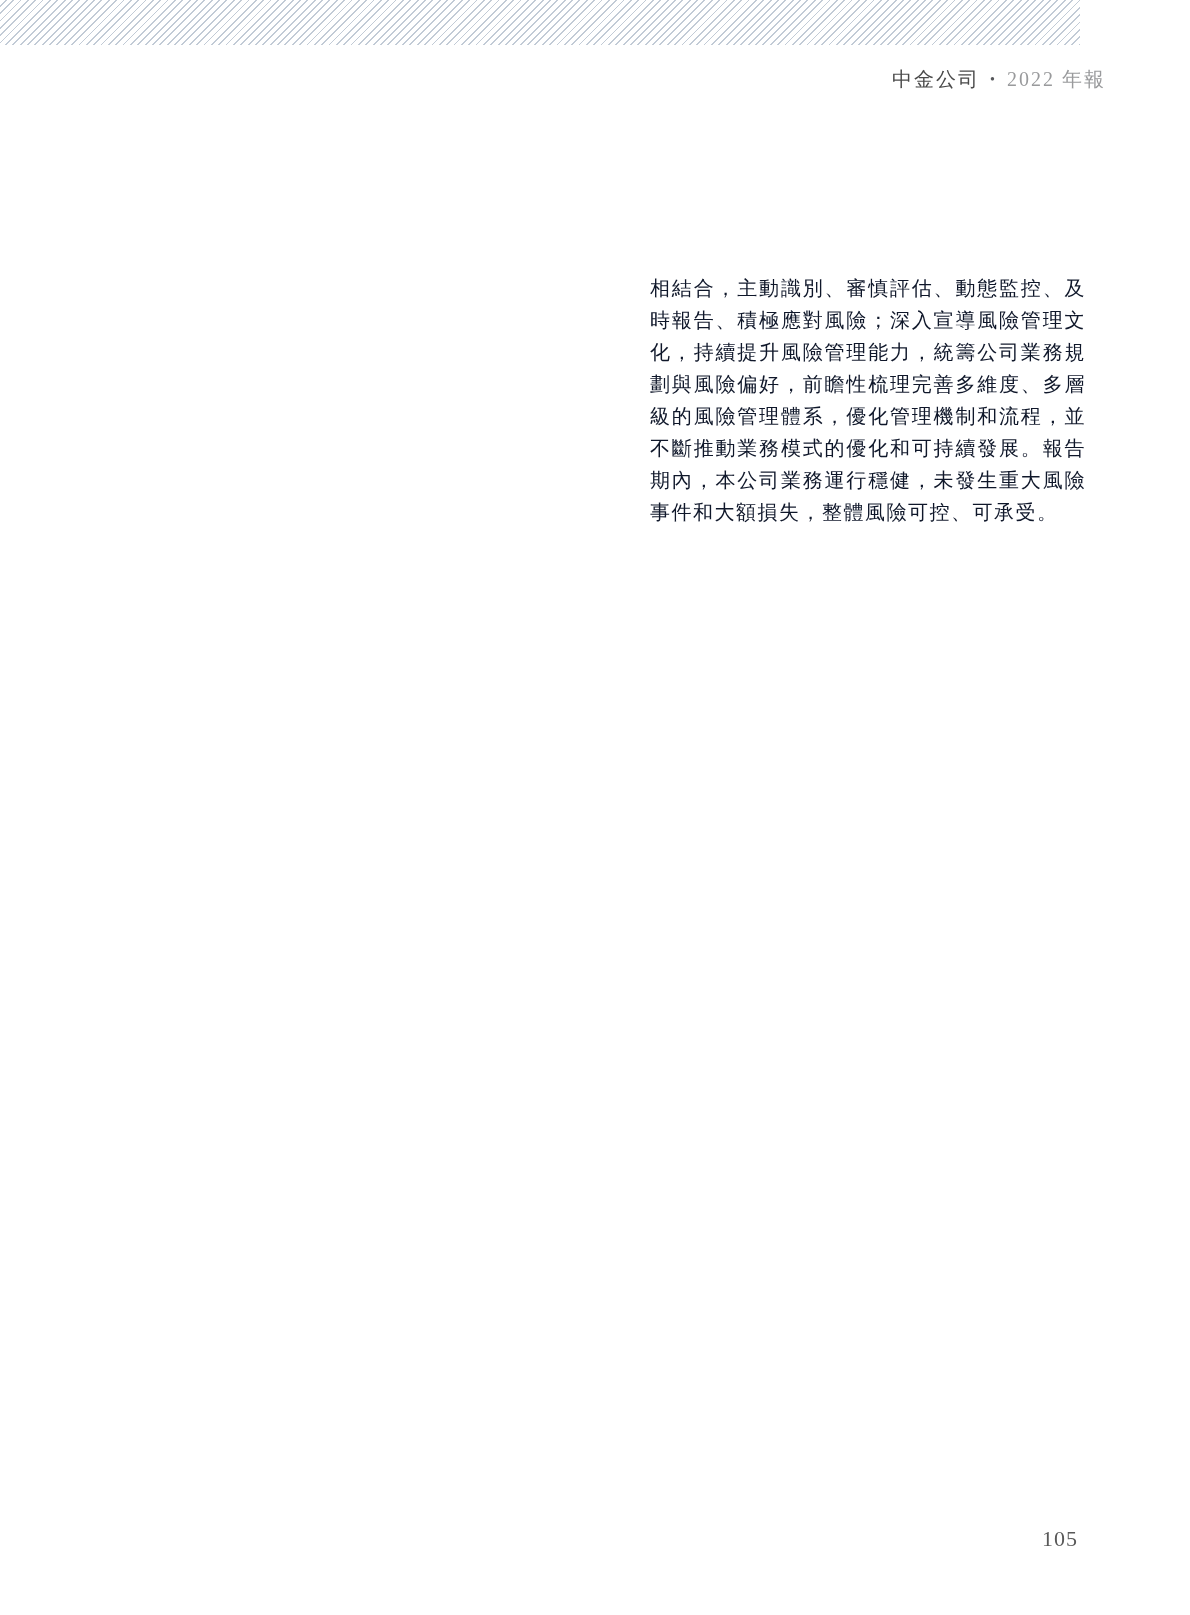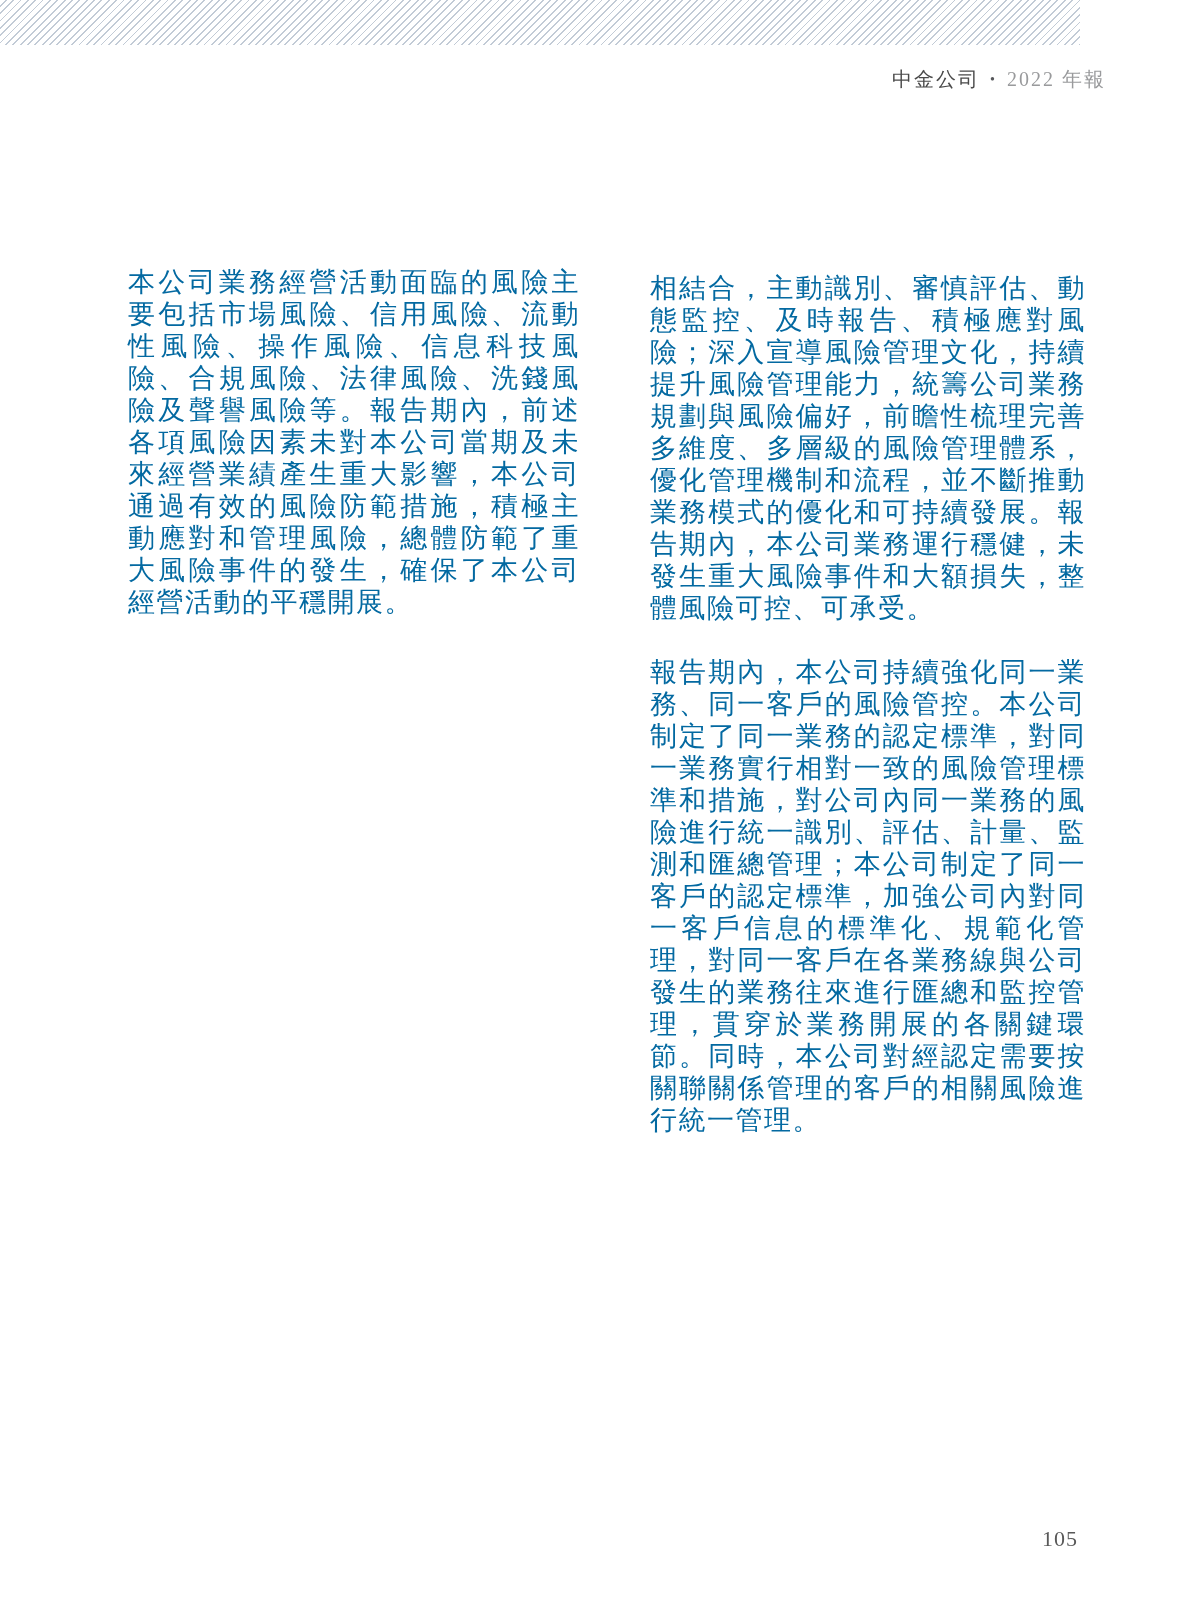--- a/index.html
+++ b/index.html
@@ -62,23 +62,23 @@
   h1.section-heading {
     font-size: 26px;
     line-height: 38px;
     font-weight: bold;
     color: #1779c4;
     letter-spacing: 3px;
     text-align: left;
     margin-bottom: 24px;
   }
   .col p {
-    font-size: 27px;
+    font-size: 20px;
     line-height: 32px;
-    color: #0369a1;
+    color: #0f172a;
     letter-spacing: 1.5px;
     margin-bottom: 32px;
     text-align: justify;
   }
   .col p:last-child { margin-bottom: 0; }
   .page-number {
     position: absolute;
     top: 1526px;
     right: 112px;
     font-family: "Liberation Serif", serif;
@@ -92,23 +92,21 @@
 
 <div class="page">
 
   <div class="stripe-band"></div>
 
   <div class="running-header">
     <span>中金公司</span><span class="dot">•</span><span class="edition">2022 年報</span>
   </div>
 
   <div class="col col-left">
-    <p>本公司業務經營活動面臨的風險主要包括市場風險、信用風險、流動性風險、操作風險、信息科技風險、合規風險、法律風險、洗錢風險及聲譽風險等。報告期內，前述各項風險因素未對本公司當期及未來經營業績產生重大影響，本公司通過有效的風險防範措施，積極主動應對和管理風險，總體防範了重大風險事件的發生，確保了本公司經營活動的平穩開展。</p>
   </div>
 
   <div class="col col-right">
     <p>相結合，主動識別、審慎評估、動態監控、及時報告、積極應對風險；深入宣導風險管理文化，持續提升風險管理能力，統籌公司業務規劃與風險偏好，前瞻性梳理完善多維度、多層級的風險管理體系，優化管理機制和流程，並不斷推動業務模式的優化和可持續發展。報告期內，本公司業務運行穩健，未發生重大風險事件和大額損失，整體風險可控、可承受。</p>
-    <p>報告期內，本公司持續強化同一業務、同一客戶的風險管控。本公司制定了同一業務的認定標準，對同一業務實行相對一致的風險管理標準和措施，對公司內同一業務的風險進行統一識別、評估、計量、監測和匯總管理；本公司制定了同一客戶的認定標準，加強公司內對同一客戶信息的標準化、規範化管理，對同一客戶在各業務線與公司發生的業務往來進行匯總和監控管理，貫穿於業務開展的各關鍵環節。同時，本公司對經認定需要按關聯關係管理的客戶的相關風險進行統一管理。</p>
   </div>
 
   <div class="page-number">105</div>
 
 </div>
 
 </body></html>

